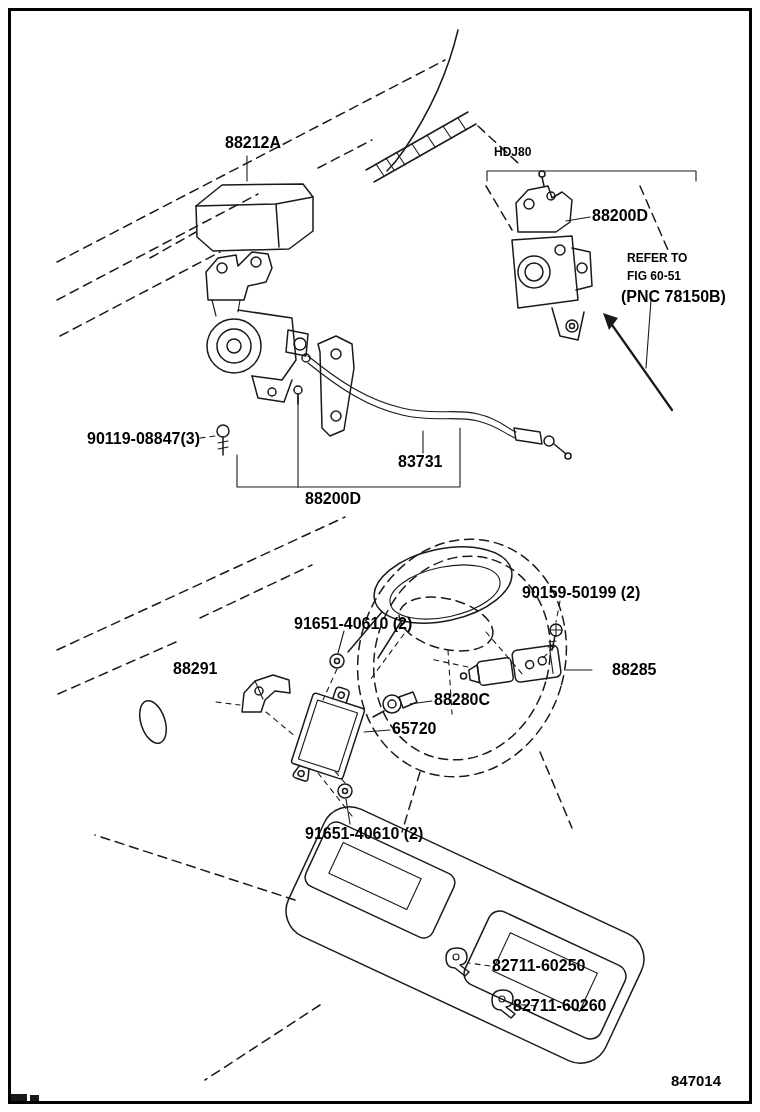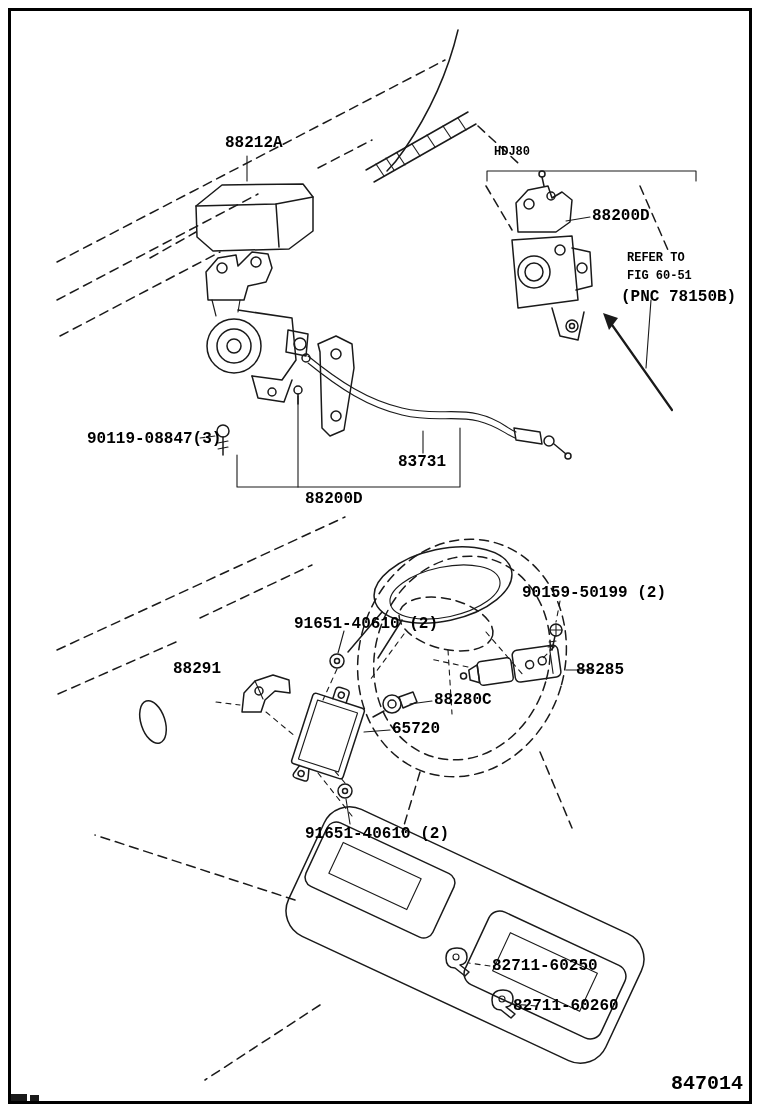--- a/index.html
+++ b/index.html
@@ -1,31 +1,31 @@
 <!DOCTYPE html>
 <html><head>
 <meta charset="utf-8">
 <style>
   *{margin:0;padding:0;box-sizing:border-box}
   html,body{background:#ffffff}
   #page{position:relative;width:760px;height:1112px;background:#fff;margin:0 auto;overflow:hidden;
-        font-family:Liberation Mono, monospace}
+        font-family:Liberation Sans, sans-serif}
   .page-border{position:absolute;left:8px;top:8px;right:8px;bottom:8px;border:3px solid #000;pointer-events:none}
   #art{position:absolute;left:0;top:0;width:760px;height:1112px;
        stroke:#1a1a1a;fill:none;stroke-width:1.5;stroke-linecap:round;stroke-linejoin:round}
   #art .dash{stroke-dasharray:9 6}
   #art .dash2{stroke-dasharray:5 5}
   #art .thin{stroke-width:1.1}
   #art .thick{stroke-width:2.2}
   #art .fill{fill:#1a1a1a;stroke:none}
   .label{position:absolute;font-weight:bold;color:#000;white-space:nowrap;line-height:1.15;z-index:5}
   .lg{font-size:16px}
   .md{font-size:12px}
   .sm{font-size:16px}
-  .fig{font-size:20px}
+  .fig{font-size:15px}
 </style>
 </head>
 <body>
 
 <div id="page">
 
   <svg id="art" viewBox="0 0 760 1112" xmlns="http://www.w3.org/2000/svg">
 
     <g>
       <line class="dash" x1="57" y1="262" x2="445" y2="60"></line>
@@ -252,21 +252,21 @@
   <div class="label md" style="left:627px;top:252px">REFER TO</div>
   <div class="label md" style="left:627px;top:270px">FIG 60-51</div>
   <div class="label sm" style="left:621px;top:288px">(PNC 78150B)</div>
   <div class="label sm" style="left:87px;top:430px">90119-08847(3)</div>
   <div class="label lg" style="left:398px;top:453px">83731</div>
   <div class="label lg" style="left:305px;top:490px">88200D</div>
   <div class="label sm" style="left:522px;top:584px">90159-50199 (2)</div>
   <div class="label sm" style="left:294px;top:615px">91651-40610 (2)</div>
   <div class="label lg" style="left:173px;top:660px">88291</div>
   <div class="label lg" style="left:434px;top:691px">88280C</div>
-  <div class="label lg" style="left:576px;top:661px">88285</div>
+  <div class="label lg" style="left:612px;top:661px">88285</div>
   <div class="label lg" style="left:392px;top:720px">65720</div>
   <div class="label sm" style="left:305px;top:825px">91651-40610 (2)</div>
   <div class="label sm" style="left:492px;top:957px">82711-60250</div>
   <div class="label sm" style="left:513px;top:997px">82711-60260</div>
   <div class="label fig" style="left:671px;top:1072px">847014</div>
 
   <div class="page-border"></div>
 </div>
 
 </body></html>

